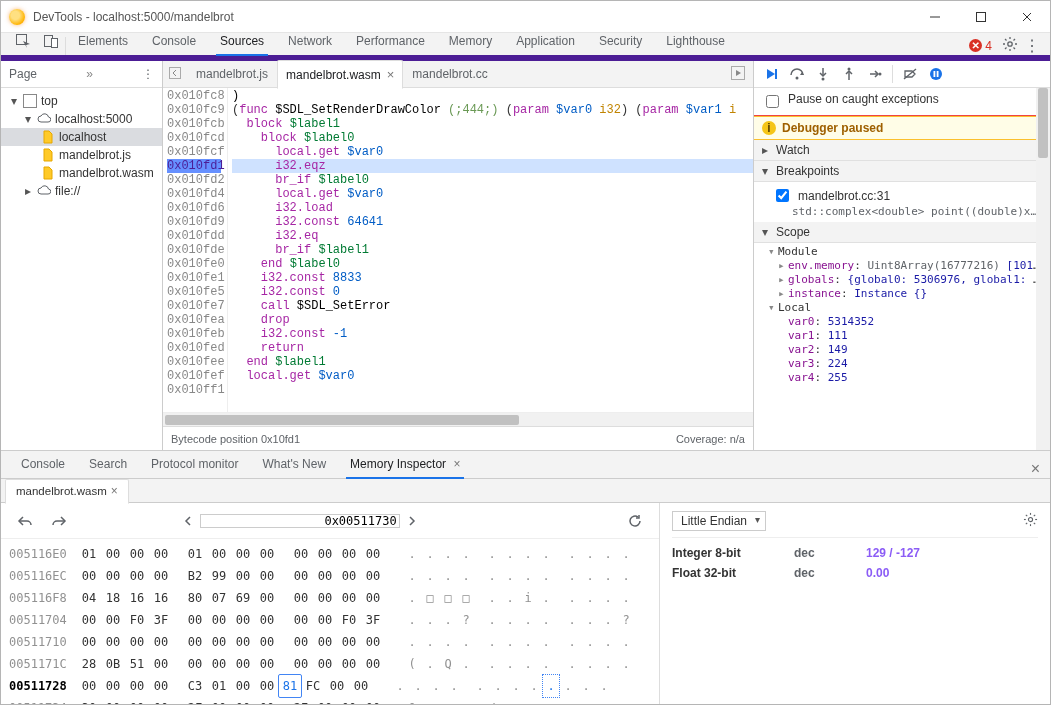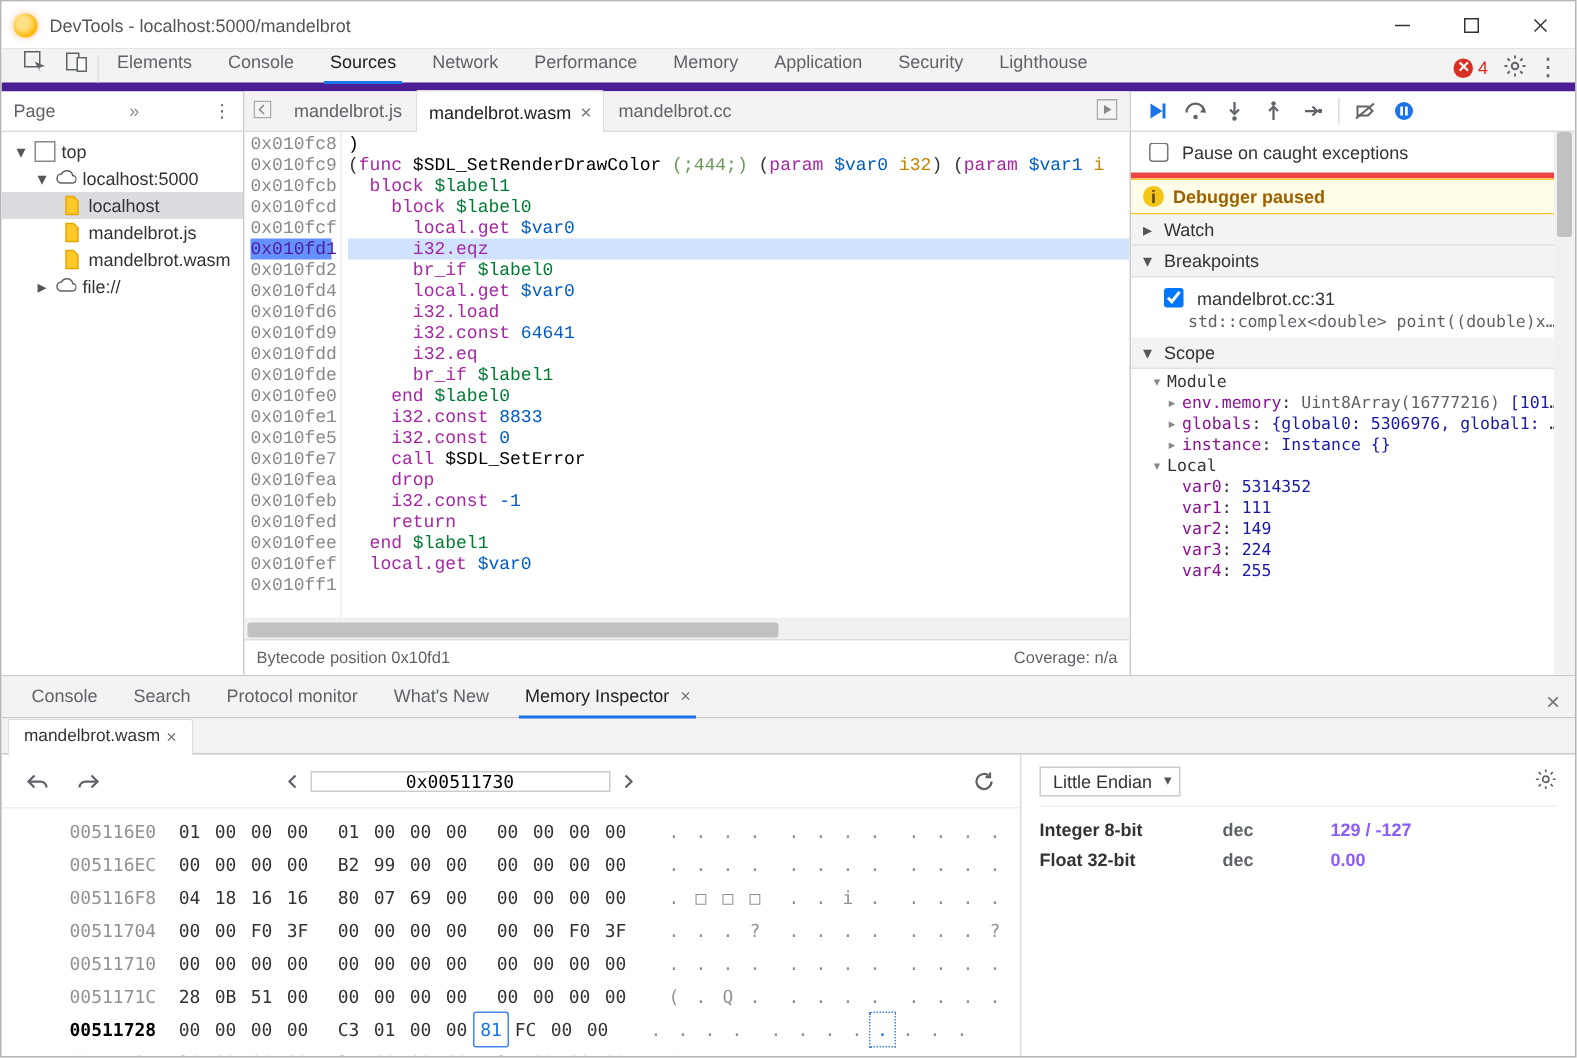--- a/index.html
+++ b/index.html
@@ -153,22 +153,22 @@
   .right-panel {
     width: 296px; display:flex; flex-direction:column; position:relative;
   }
   .right-panel .toolbar {
     height:27px; border-bottom:1px solid #ddd; display:flex; align-items:center; gap:8px; padding:0 8px;
     color:#5f6368;
   }
   .toolbar .icbtn { width:18px; height:18px; display:flex; align-items:center; justify-content:center; }
   .toolbar .icbtn.blue { color:#1a73e8; }
   .rp-row {
-    padding: 4px 8px; display:flex; align-items:center; gap:6px;
-    border-bottom:4px solid #ef4444;
+    padding: 4px 8px; display:flex; gap:6px;
+    border-bottom:1px solid #ef4444;
   }
   .banner {
     background:#fffde7; border-top:1px solid #fbc02d; border-bottom:1px solid #fbc02d;
     color:#9f6000; padding:4px 8px; display:flex; align-items:center; gap:6px; font-weight:600;
   }
   .acc {
     border-bottom:1px solid #e0e0e0; background:#f3f3f3;
     padding:3px 8px; display:flex; align-items:center; gap:4px; color:#333;
   }
   .acc .tw { width:10px; color:#555; }
@@ -201,32 +201,32 @@
 
   .meminsp {
     display:flex; height: calc(705px - 32px - 28px - 390px - 28px - 24px - 2px);
   }
   .hexpane { flex:1; display:flex; flex-direction:column; border-right:1px solid #ddd; }
   .hex-toolbar {
     height:36px; display:flex; align-items:center; gap:10px; padding:0 12px; border-bottom:1px solid #eee;
   }
   .hex-toolbar .nav { display:flex; align-items:center; gap:0; margin:0 auto;}
   .hex-toolbar .addrbox {
-    width:200px; height:14px; border:1px solid #ccc; text-align:center;
+    width:200px; height:14px; border:1px solid #ccc; text-align:right;
     font-family: Consolas, monospace; font-size:12px;
     background:#fff;
   }
   .hex-toolbar .ibtn { width:24px; height:24px; display:flex; align-items:center; justify-content:center; color:#5f6368;}
   .hex-toolbar .refresh { margin-left:auto; }
 
   .hexgrid {
     flex:1; overflow:auto; font-family: Consolas, monospace; font-size:12px; line-height:22px;
     padding: 4px 8px;
   }
-  .hexrow { display:flex; align-items:center; white-space:pre;margin-left:37px; }
+  .hexrow { display:flex; align-items:center; white-space:pre; }
   .hexrow .addr { width:68px; color:#919191; }
   .hexrow.cur .addr { color:#000; font-weight:bold; }
   .hexrow .bytes { display:flex; gap:0; }
   .hexrow .byte { width:24px; text-align:center; color:#333; }
   .hexrow .byte.gap { margin-left:10px; }
   .hexrow .byte.sel { border:1px solid #4285f4; border-radius:2px; color:#1a73e8; margin:-1px; padding:0; }
   .hexrow .ascii { margin-left:18px; display:flex; }
   .hexrow .ascii .ch { width:18px; text-align:center; color:#919191; }
   .hexrow .ascii .ch.gap { margin-left:8px; }
   .hexrow .ascii .ch.box { border:1px dotted #4285f4; color:#1a73e8; margin:-1px; }

